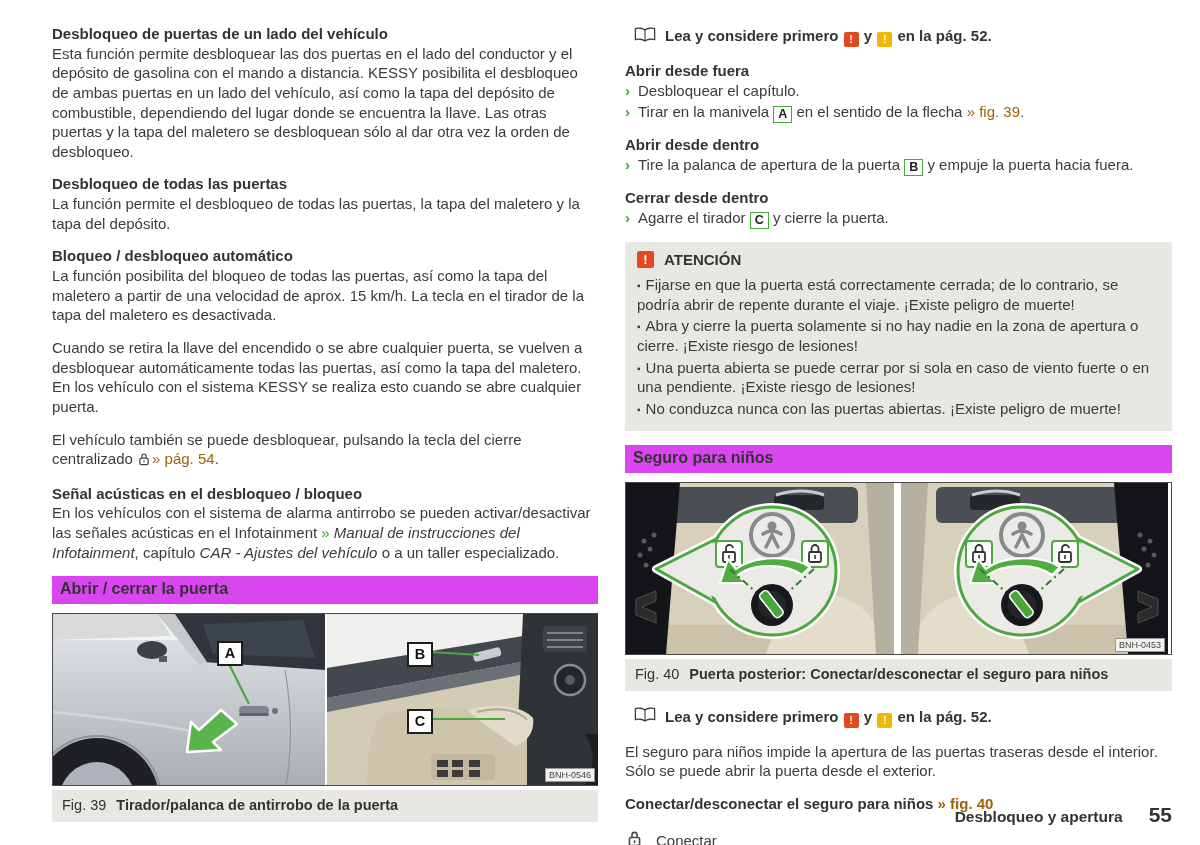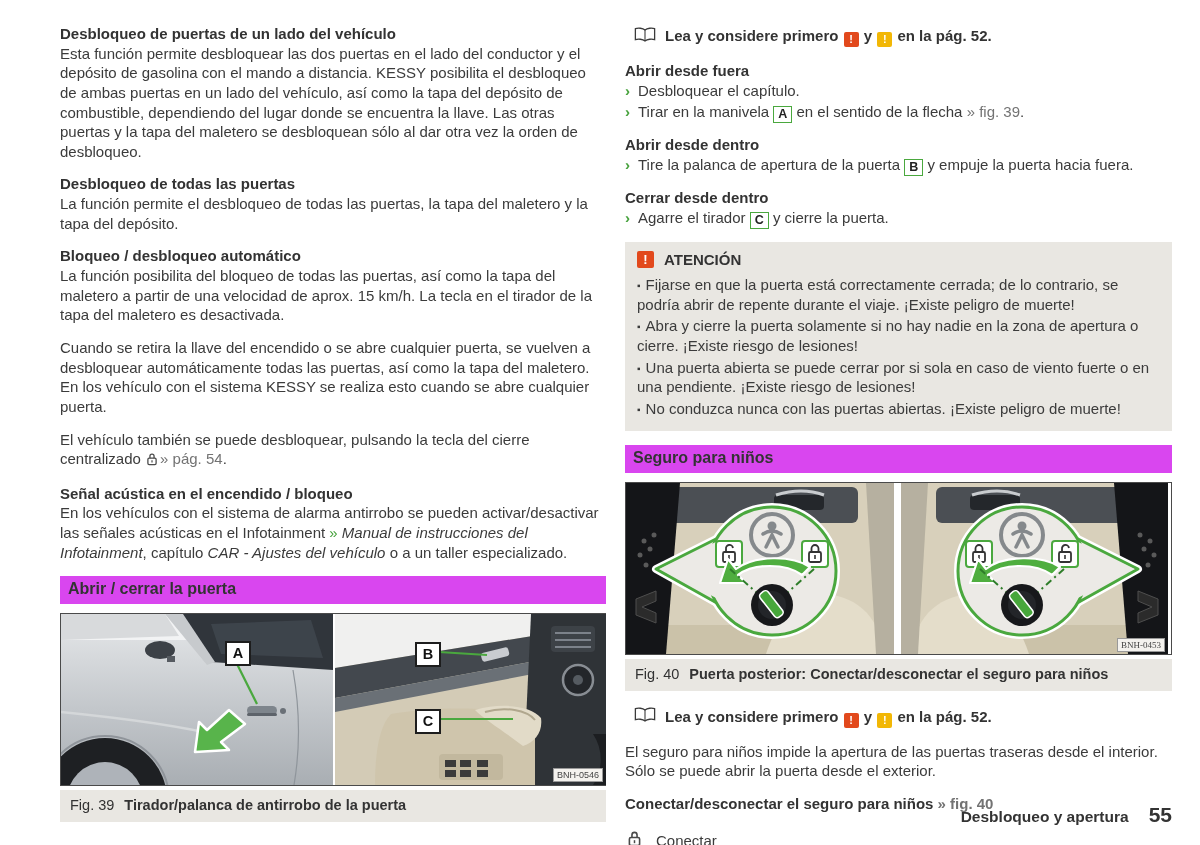--- a/index.html
+++ b/index.html
@@ -2,26 +2,26 @@
 <html><head>
 <meta charset="utf-8">
 <style>
   html,body{margin:0;padding:0;}
   body{
     width:1200px;height:845px;position:relative;background:#ffffff;
     font-family:"Liberation Sans",sans-serif;color:#3b3b3b;font-size:15px;line-height:1.31;
     overflow:hidden;
   }
   .col{position:absolute;top:24px;}
-  .col-left{left:60px;width:546px;}
+  .col-left{left:52px;width:546px;}
   .col-right{left:625px;width:547px;}
   h3.sub{font-size:15px;font-weight:bold;margin:0;color:#333;}
   p{margin:0 0 13px;}
   .green{color:#47a23d;}
-  .link{color:#737373;text-decoration:none;cursor:pointer;}
+  .link{color:#a16207;text-decoration:none;cursor:pointer;}
   em{font-style:italic;}
   .section-bar{
     background:#d946ef;color:#333;font-weight:bold;font-size:16px;
     padding:3px 8px 4px;margin:14px 0 9px;
   }
   
   .read-note{font-weight:bold;color:#333;margin:2px 9px 14px;display:flex;align-items:center;gap:9px;}
   .read-note .txt{display:inline;}
   .wsq{display:inline-block;width:15px;height:15px;border-radius:2px;color:#fff;font-weight:bold;
        font-size:11px;line-height:15px;text-align:center;vertical-align:-2px;margin:0 1px;}
@@ -47,21 +47,21 @@
   .fig-caption b{margin-left:10px;}
   .figlabel{position:absolute;width:22px;height:21px;background:#fff;border:2px solid #1d1d1d;
             font-weight:bold;font-size:14.5px;color:#111;display:flex;align-items:center;
             justify-content:center;z-index:3;}
   .figcode{position:absolute;right:3px;bottom:3px;background:#f4f2ee;border:1px solid #999;
            color:#444;font-size:9px;padding:0 3px;line-height:12px;z-index:3;}
   
   .lockrow{display:flex;align-items:center;gap:14px;margin:16px 0 6px;padding-left:2px;}
   .lockrow svg{flex:0 0 auto;}
   
-  .footer{position:absolute;top:801px;right:28px;display:flex;align-items:baseline;gap:20px;}
+  .footer{position:absolute;top:801px;right:28px;display:flex;align-items:baseline;gap:26px;}
   .footer .sect{font-weight:bold;font-size:15.5px;color:#333;}
   .footer .pnum{font-weight:bold;font-size:21px;color:#333;}
   .bold-line{font-weight:bold;color:#333;margin:0 0 8px;}
   .icon-inline{vertical-align:-2px;margin:0 2px 0 1px;}
 </style>
 </head>
 <body>
 
 <div class="col col-left">
 
@@ -75,21 +75,21 @@
   <p>La función posibilita del bloqueo de todas las puertas, así como la tapa del maletero a partir de una velocidad de aprox. 15 km/h. La tecla en el tirador de la tapa del maletero es desactivada.</p>
   <p>Cuando se retira la llave del encendido o se abre cualquier puerta, se vuelven a desbloquear automáticamente todas las puertas, así como la tapa del maletero. En los vehículo con el sistema KESSY se realiza esto cuando se abre cualquier puerta.</p>
   <p>
     <span>El vehículo también se puede desbloquear, pulsando la tecla del cierre centralizado </span><span class="icon-inline"><svg width="12" height="14" viewBox="0 0 14 16">
           <rect x="2.2" y="7" width="9.6" height="7.6" rx="1.5" fill="none" stroke="#4a4a4a" stroke-width="1.5"></rect>
           <path d="M4.6 7 V4.6 a2.4 2.4 0 0 1 4.8 0 V7" fill="none" stroke="#4a4a4a" stroke-width="1.5"></path>
           <line x1="7" y1="9.6" x2="7" y2="12.2" stroke="#4a4a4a" stroke-width="1.4"></line>
         </svg></span><a class="link">» pág. 54</a><span>.</span>
   </p>
 
-  <h3 class="sub">Señal acústica en el encendido / bloqueo</h3>
+  <h3 class="sub">Señal acústicas en el desbloqueo / bloqueo</h3>
   <p>
     <span>En los vehículos con el sistema de alarma antirrobo se pueden activar/desactivar las señales acústicas en el Infotainment </span><span class="green">» </span><em>Manual de instrucciones del Infotainment</em><span>, capítulo </span><em>CAR - Ajustes del vehículo</em><span> o a un taller especializado.</span>
   </p>
 
   <div class="section-bar">Abrir / cerrar la puerta</div>
 
   <div class="figure" style="height:171px;gap:2px;">
 
     <div style="position:relative;width:272px;height:171px;">
       <svg width="272" height="171">
@@ -245,21 +245,21 @@
         <line x1="104" y1="86" x2="140" y2="118" stroke="#2f7d2a" stroke-width="2" stroke-dasharray="7 4 2 4"></line>
         <line x1="188" y1="86" x2="152" y2="118" stroke="#2f7d2a" stroke-width="2" stroke-dasharray="7 4 2 4"></line>
         <circle cx="146" cy="122" r="21" fill="#17181b"></circle>
         <circle cx="146" cy="122" r="14" fill="#232529"></circle>
         <g transform="rotate(-38 146 122)">
           <rect x="141" y="106" width="10" height="30" rx="3.5" fill="#47a73b" stroke="#ffffff" stroke-width="1.6"></rect>
         </g>
       </svg>
     </div>
 
-    <div style="position:relative;width:267px;height:172px;font-family:Liberation Serif, serif;">
+    <div style="position:relative;width:267px;height:172px;">
       <svg width="267" height="171">
         <rect width="267" height="171" fill="#d8d0bb"></rect>
         <rect x="35" y="4" width="196" height="36" rx="6" fill="#4b4f54"></rect>
         <rect x="69" y="12" width="50" height="15" rx="4" fill="#24272b"></rect>
         <path d="M71,12 q26,-8 48,0" fill="none" stroke="#c8cbce" stroke-width="3"></path>
         <rect x="0" y="142" width="267" height="29" fill="#cbc2a9"></rect>
         <path d="M78,110 C38,112 16,130 10,171 L128,171 C118,140 100,118 78,110 Z" fill="#e4ddca"></path>
         <polygon points="0,0 27,0 17,171 0,171" fill="#b6b0a0"></polygon>
         <polygon points="213,0 267,0 267,171 227,171" fill="#141518"></polygon>
         <circle cx="249" cy="58" r="2.5" fill="#5a5a5a"></circle>

